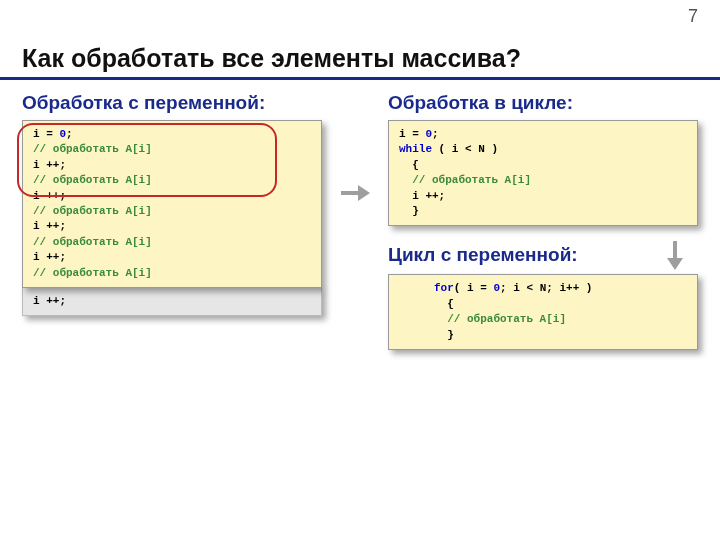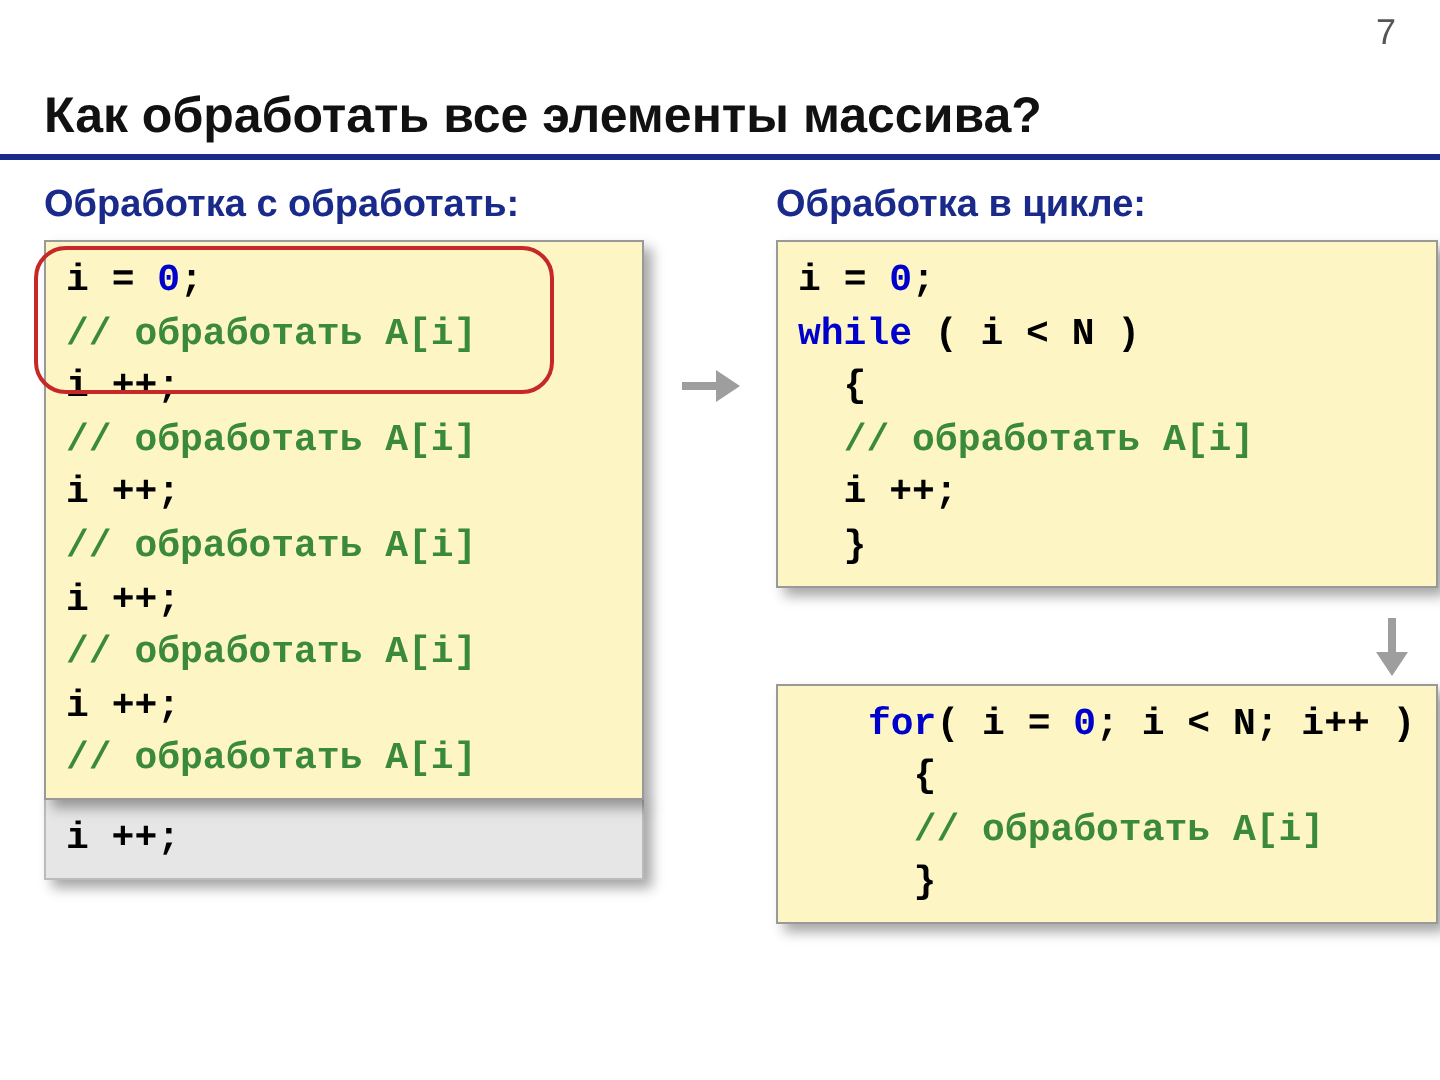--- a/index.html
+++ b/index.html
@@ -56,21 +56,21 @@
     background: #e6e6e6;
     border: 1px solid #bbb;
     box-shadow: 4px 4px 6px rgba(0,0,0,0.35);
     padding: 6px 10px;
     margin-top: -1px;
     position: relative;
     z-index: -1;
   }
   .code {
     font-family: "Courier New", Courier, monospace;
-    font-size: 19px;
+    font-size: 11px;
     font-weight: bold;
     line-height: 1.4;
     white-space: pre;
     color: #000;
   }
   .kw-blue { color: #0000cc; }
   .comment { color: #3a8a3a; }
   .lit-blue { color: #0000cc; }
   .ring {
     position: absolute;
@@ -97,21 +97,21 @@
 </head>
 <body>
 
 <div class="page-number">7</div>
 
 <div class="title">Как обработать все элементы массива?</div>
 
 <div class="cols">
 
   <div class="col-left">
-    <div class="subhead">Обработка с обработать:</div>
+    <div class="subhead">Обработка с переменной:</div>
     <div class="codebox-wrap">
       <div class="codebox">
         <div class="ring" style="left:-6px; top:2px; width:260px; height:74px;"></div>
         <div class="code"><span>i </span><span>=</span><span> </span><span class="lit-blue">0</span><span>;</span>
 <span class="comment">// обработать A[i]</span>
 <span>i </span><span>++;</span>
 <span class="comment">// обработать A[i]</span>
 <span>i </span><span>++;</span>
 <span class="comment">// обработать A[i]</span>
 <span>i </span><span>++;</span>
@@ -137,20 +137,21 @@
     <div class="codebox">
       <div class="code"><span>i </span><span>=</span><span> </span><span class="lit-blue">0</span><span>;</span>
 <span class="kw-blue">while</span><span> ( i </span><span>&lt;</span><span> N )</span>
 <span>  {</span>
 <span>  </span><span class="comment">// обработать A[i]</span>
 <span>  i </span><span>++;</span>
 <span>  }</span></div>
     </div>
 
     <div class="row2">
+      <div class="subhead" style="margin:0">Цикл с переменной:</div>
       <svg class="arrow" width="22" height="30" viewBox="0 0 22 30" style="margin-left:auto; margin-right:12px;">
         <line x1="11" y1="1" x2="11" y2="20" stroke="#9e9e9e" stroke-width="4"></line>
         <polygon points="3,18 11,30 19,18" fill="#9e9e9e"></polygon>
       </svg>
     </div>
 
     <div class="codebox" style="margin-top:4px;padding-left:45px;">
       <div class="code"><span class="kw-blue">for</span><span>( i </span><span>=</span><span> </span><span class="lit-blue">0</span><span>; i </span><span>&lt;</span><span> N; i++ )</span>
 <span>  {</span>
 <span>  </span><span class="comment">// обработать A[i]</span>

